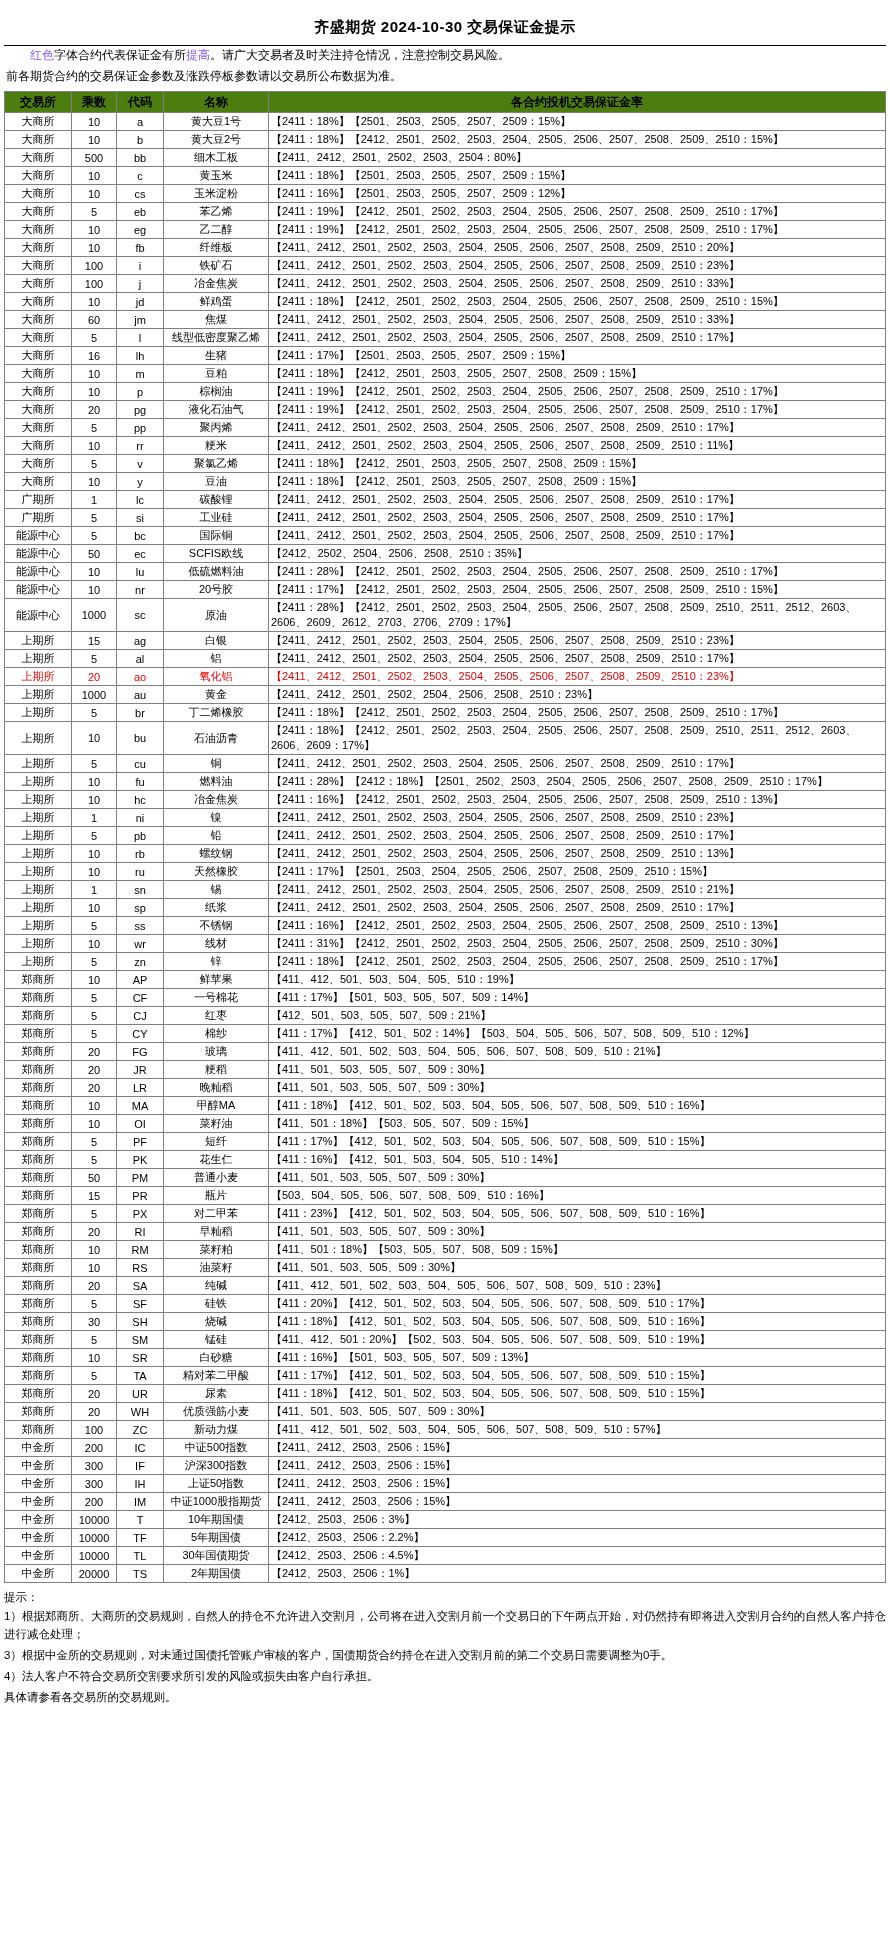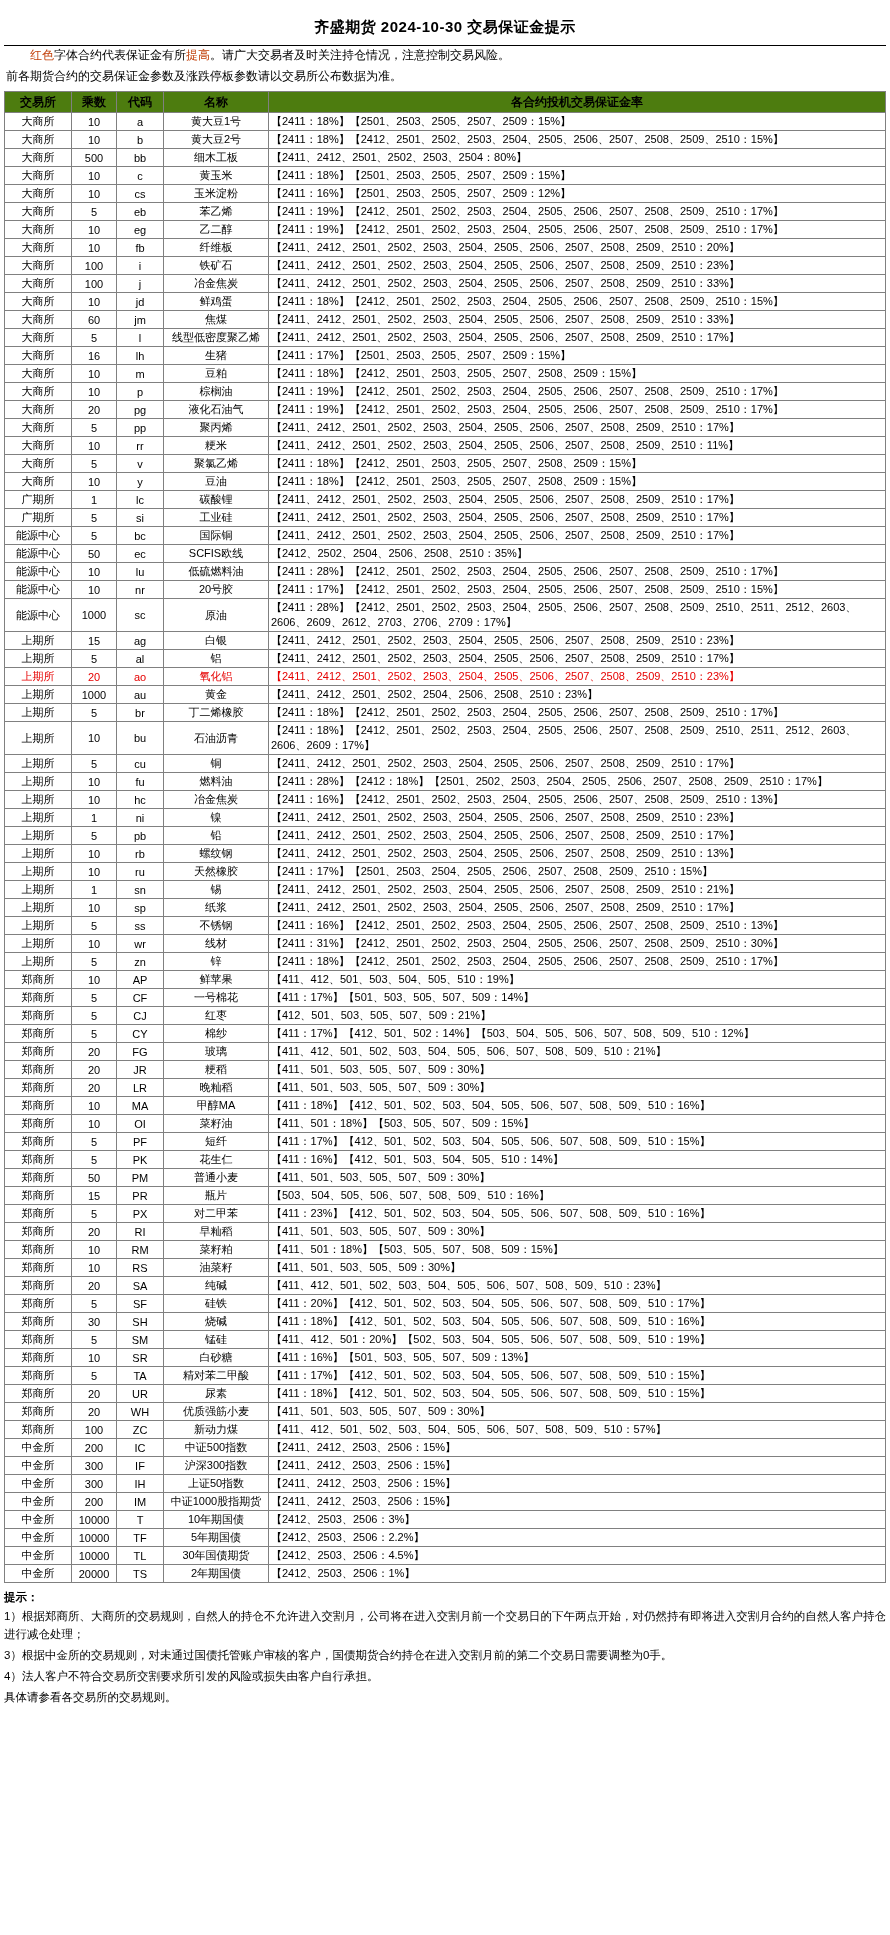--- a/index.html
+++ b/index.html
@@ -2,32 +2,32 @@
 <html><head>
 <meta charset="utf-8">
 <style>
   html,body{margin:0;padding:0;background:#ffffff;}
   body{font-family:"Liberation Sans","DejaVu Sans",sans-serif;color:#000;}
   #page{width:890px;margin:0 auto;padding:0 4px;box-sizing:border-box;}
   .doc-title{text-align:center;font-size:15px;font-weight:bold;padding:18px 0 8px;border-bottom:1px solid #000;letter-spacing:0.5px;}
   .section-head{font-size:12.5px;font-weight:bold;padding:6px 2px 2px 2px;}
   .para{font-size:12px;line-height:1.55;padding:0 2px 2px 2px;text-indent:2em;text-align:justify;}
   .para.noindent{text-indent:0;}
-  .red{color:#c2410c;}
+  .red{color:#8b5cf6;}
   table.main{border-collapse:collapse;width:100%;margin-top:4px;table-layout:fixed;}
   table.main th, table.main td{border:1px solid #808080;font-size:11px;padding:1px 2px;vertical-align:middle;}
   table.main th{background:#4d7c0f;text-align:center;font-weight:bold;height:18px;font-size:12px;}
   .c-ex{width:62px;text-align:center;}
   .c-mul{width:40px;text-align:center;}
   .c-code{width:42px;text-align:center;}
   .c-name{width:100px;text-align:center;}
   .c-rate{text-align:left;padding-left:4px;}
   td.c-name{font-size:11px;}
   .notes{font-size:11.5px;line-height:1.5;padding-top:6px;}
-  .notes .nh{font-weight:bold;padding-bottom:2px;}
+  .notes .nh{font-weight:normal;padding-bottom:2px;}
   .notes p{margin:0 0 4px 0;text-align:justify;}
 </style>
 </head>
 <body>
 
 <div id="page">
 
   <div class="doc-title">齐盛期货 2024-10-30 交易保证金提示</div>
 
 

